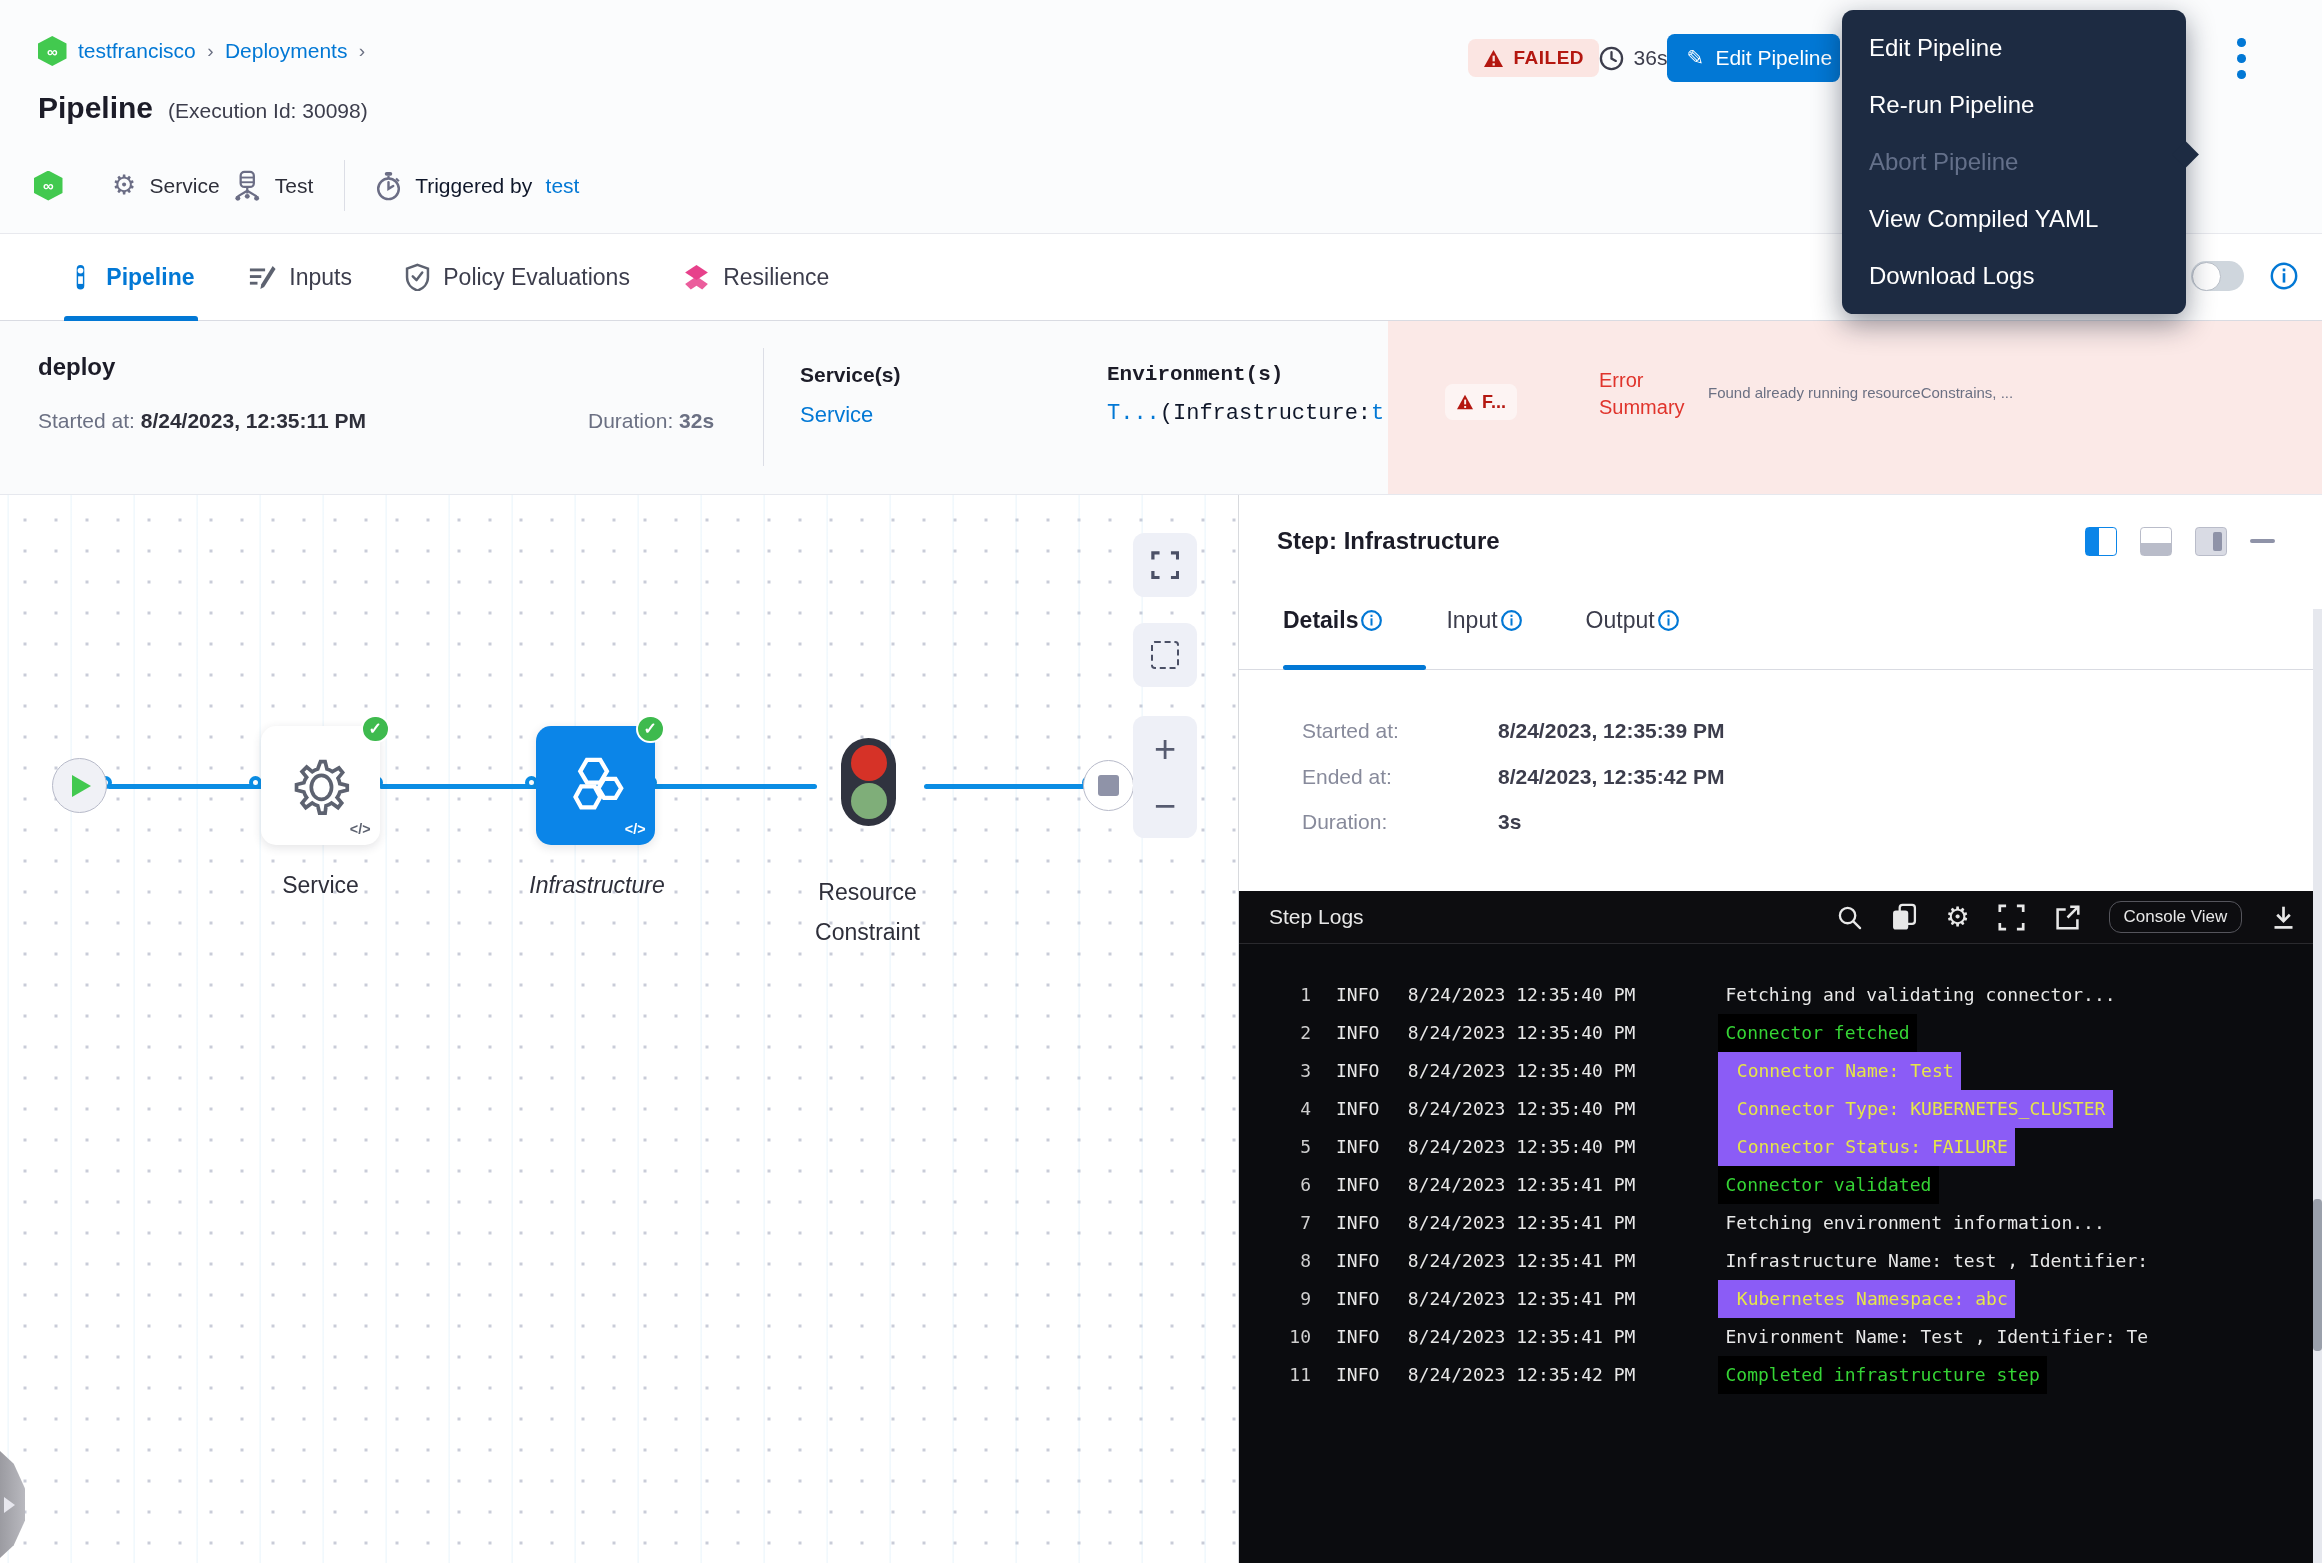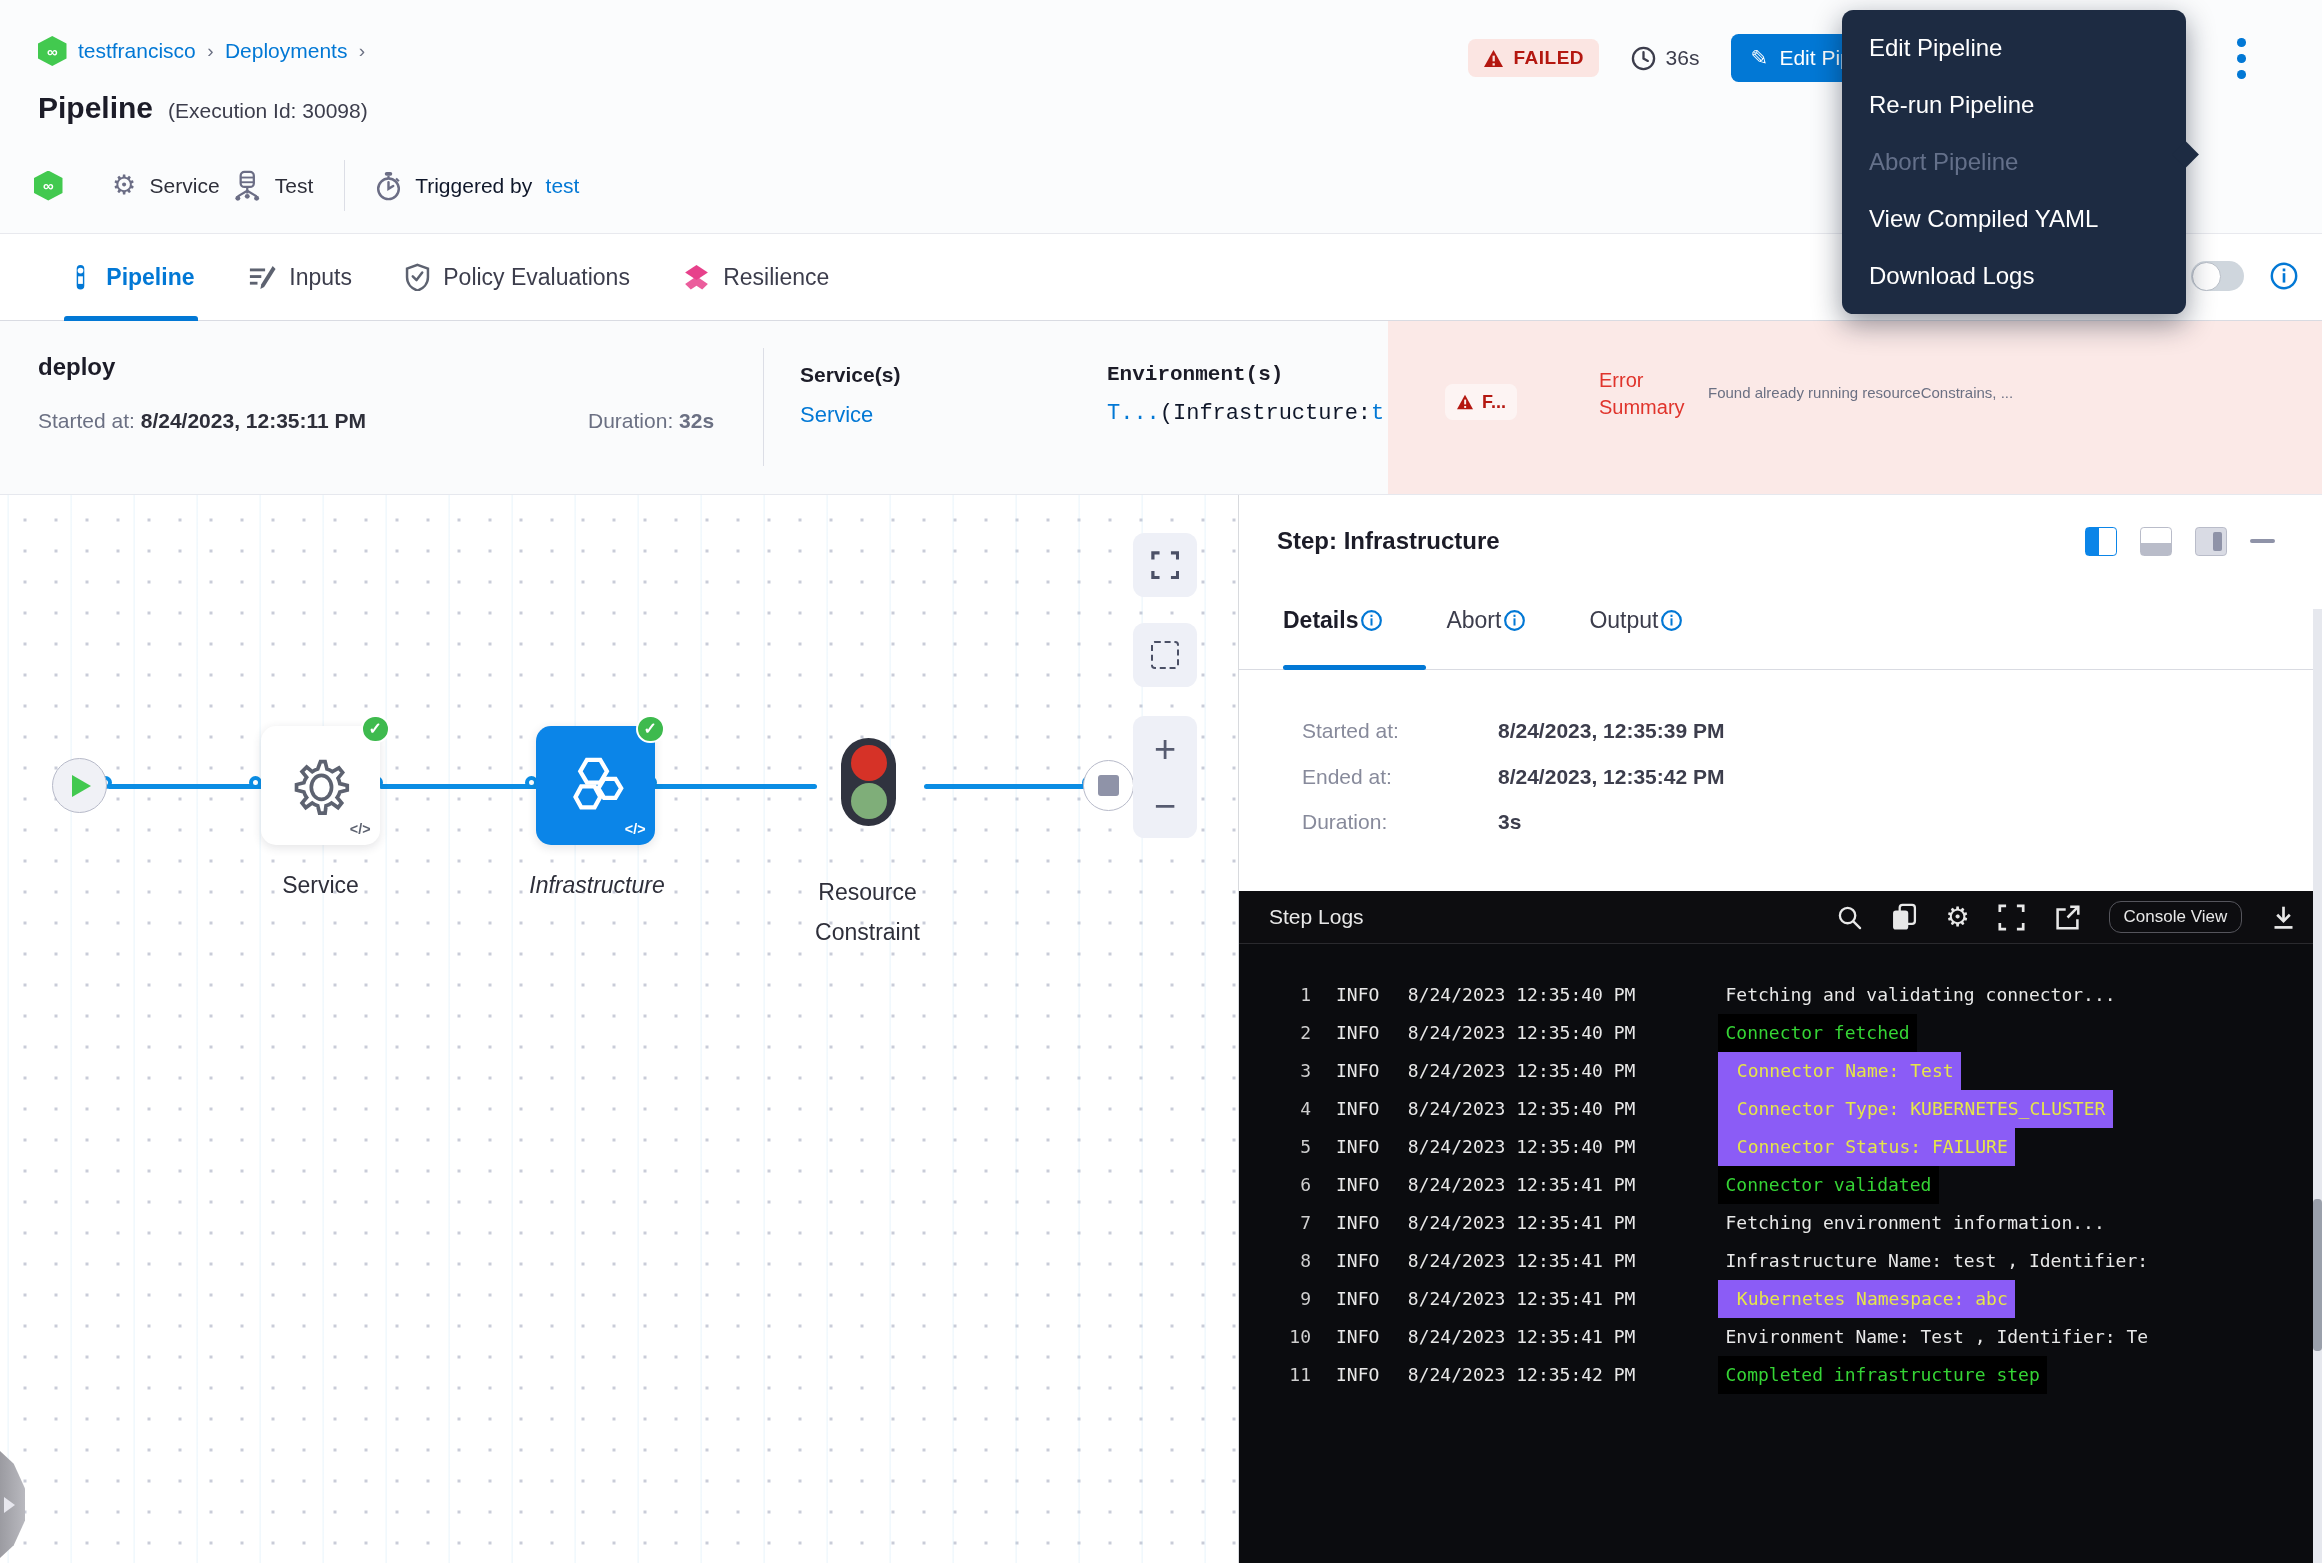--- a/index.html
+++ b/index.html
@@ -18,21 +18,21 @@
   .title-row { position:absolute; left:38px; top:91px; display:flex; align-items:baseline; gap:15px; }
   .page-title { font-size:30px; font-weight:bold; color:#1c1c28; }
   .exec-id { font-size:21px; color:#3c3d4c; }
   .meta-row { position:absolute; left:34px; top:160px; display:flex; align-items:center; gap:13.3px; font-size:21px; color:#2e2f3a; }
   .meta-gap { width:23px; }
   .vdiv { width:1px; height:51px; background:#dcdee6; margin:0 17px; }
   .muted { color:#0f172a; }
   .link-blue { color:#0278d5; cursor:pointer; }
   .gear-glyph { font-size:27px; color:#6b6d85; line-height:1; }
 
-  .header-right { position:absolute; left:1468px; top:34px; display:flex; align-items:center; gap:32px; }
+  .header-right { position:absolute; left:1468px; top:34px; display:flex; align-items:center; }
   .failed-badge { display:flex; align-items:center; gap:9.5px; background:#fbe5e2; border-radius:7.6px; padding:7.6px 15px;
                   color:#b41710; font-weight:bold; font-size:19px; letter-spacing:0.5px; }
   .dur-cluster { display:flex; align-items:center; gap:9.5px; font-size:21px; color:#3c3d4c; }
   .edit-btn { width:173px; height:48px; background:#0278d5; border-radius:7.6px; color:#fff; font-size:21px;
               display:flex; align-items:center; gap:11.4px; padding-left:19px; overflow:hidden; white-space:nowrap; border:none; cursor:pointer; }
   .kebab { position:absolute; left:2237px; top:38px; display:flex; flex-direction:column; gap:7.6px; cursor:pointer; }
   .kebab span { width:8.6px; height:8.6px; border-radius:50%; background:#0278d5; }
 
   
   .tabbar { position:absolute; left:0; top:233px; width:2323px; height:88px; background:#fff;
@@ -378,21 +378,21 @@
     <div class="ptabs">
       <div class="ptab active">
         <span>Details</span>
         <svg class="icon-svg" width="23" height="23" viewBox="0 0 32 32">
             <circle cx="16" cy="16" r="13" fill="none" stroke="#0278d5" stroke-width="3"></circle>
             <rect x="14.6" y="13" width="2.8" height="10" fill="#0278d5"></rect>
             <rect x="14.6" y="8" width="2.8" height="3" fill="#0278d5"></rect>
           </svg>
       </div>
       <div class="ptab">
-        <span>Abort</span>
+        <span>Input</span>
         <svg class="icon-svg" width="23" height="23" viewBox="0 0 32 32">
             <circle cx="16" cy="16" r="13" fill="none" stroke="#0278d5" stroke-width="3"></circle>
             <rect x="14.6" y="13" width="2.8" height="10" fill="#0278d5"></rect>
             <rect x="14.6" y="8" width="2.8" height="3" fill="#0278d5"></rect>
           </svg>
       </div>
       <div class="ptab">
         <span>Output</span>
         <svg class="icon-svg" width="23" height="23" viewBox="0 0 32 32">
             <circle cx="16" cy="16" r="13" fill="none" stroke="#0278d5" stroke-width="3"></circle>

